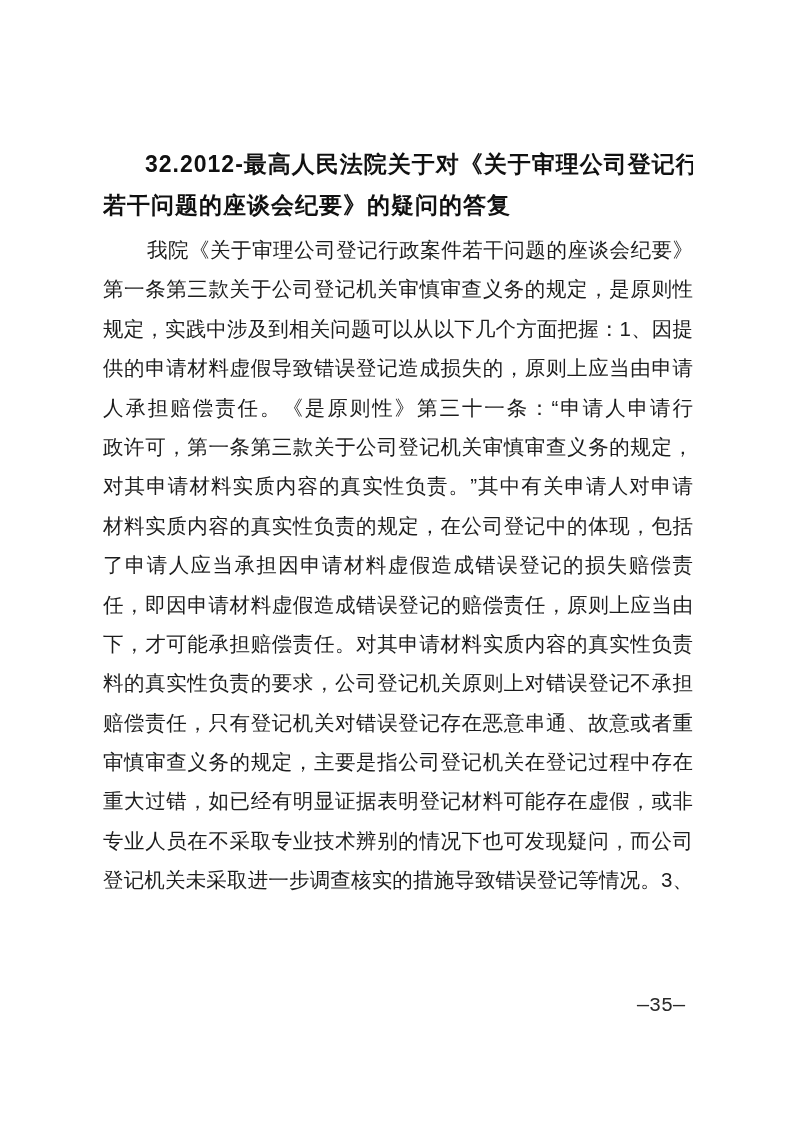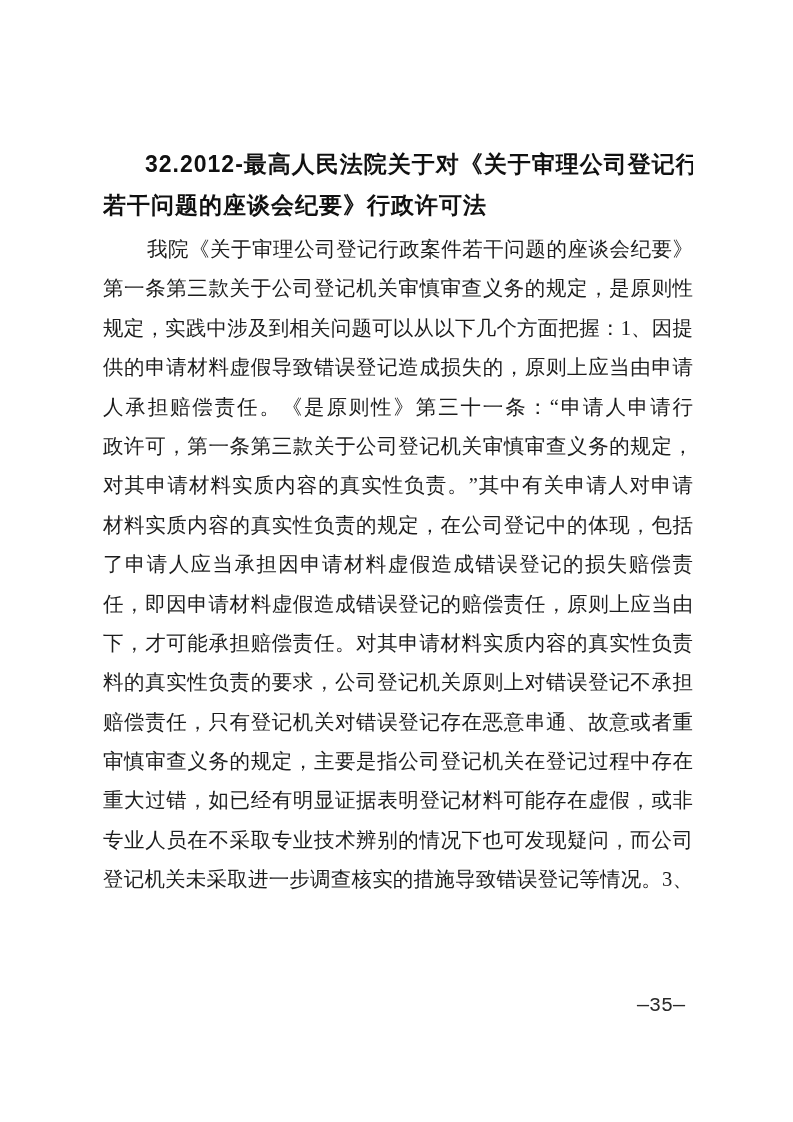--- a/index.html
+++ b/index.html
@@ -33,21 +33,21 @@
     white-space: nowrap;
   }
   .title-line.indent {
     padding-left: 42px;
   }
   .doc-body {
     position: absolute;
     left: 103px;
     top: 230px;
     width: 590px;
-    font-family: Liberation Serif, serif;
+    font-family: Liberation Sans, sans-serif;
     font-size: 20.5px;
     color: #1c1c1c;
   }
   .body-line {
     height: 39.4px;
     line-height: 39.4px;
     overflow: hidden;
     text-align: justify;
     text-align-last: justify;
   }
@@ -64,21 +64,21 @@
     letter-spacing: 0px;
   }
 </style>
 </head>
 <body>
 
 <div class="page">
 
   <div class="doc-title">
     <div class="title-line indent">32.2012-最高人民法院关于对《关于审理公司登记行政案件</div>
-    <div class="title-line">若干问题的座谈会纪要》行政许可法</div>
+    <div class="title-line">若干问题的座谈会纪要》的疑问的答复</div>
   </div>
 
   <div class="doc-body">
     <div class="body-line indent-first">我院《关于审理公司登记行政案件若干问题的座谈会纪要》</div>
     <div class="body-line">第一条第三款关于公司登记机关审慎审查义务的规定，是原则性</div>
     <div class="body-line">规定，实践中涉及到相关问题可以从以下几个方面把握：1、因提</div>
     <div class="body-line">供的申请材料虚假导致错误登记造成损失的，原则上应当由申请</div>
     <div class="body-line">人承担赔偿责任。《是原则性》第三十一条：“申请人申请行</div>
     <div class="body-line">政许可，第一条第三款关于公司登记机关审慎审查义务的规定，并</div>
     <div class="body-line">对其申请材料实质内容的真实性负责。”其中有关申请人对申请</div>

